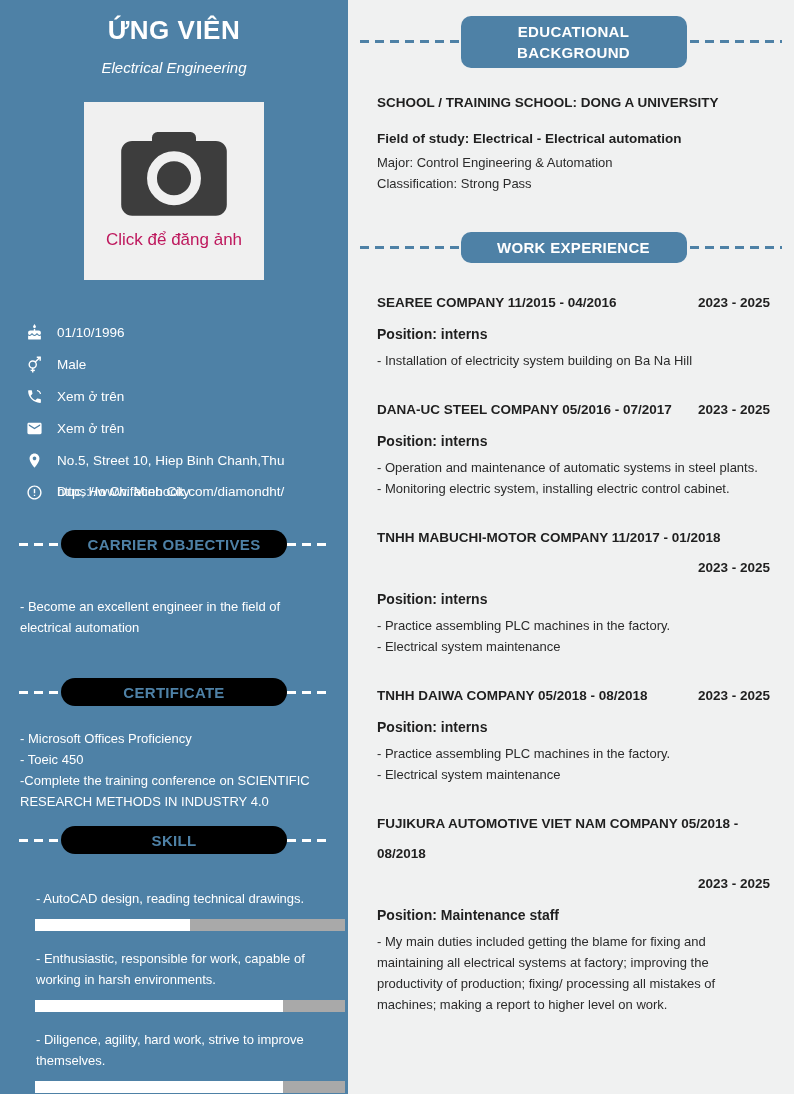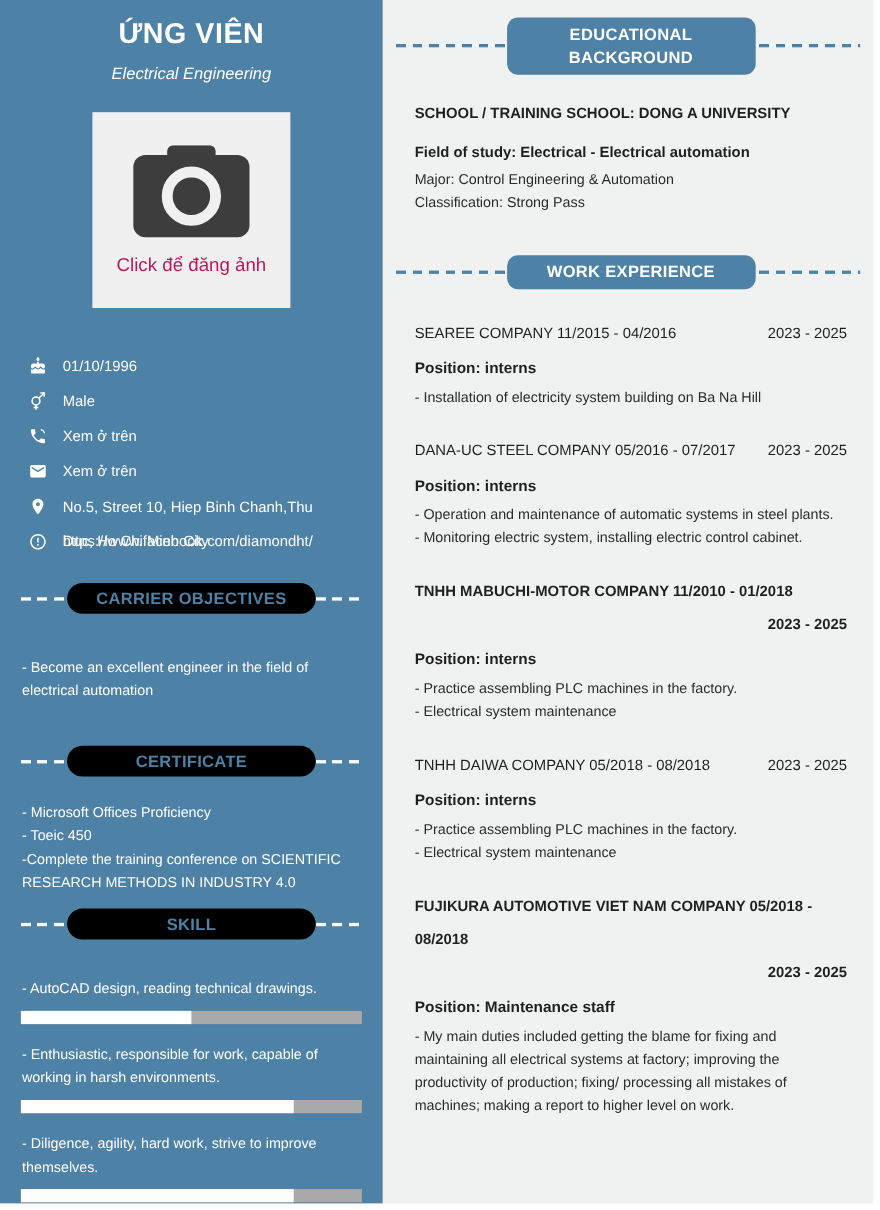--- a/index.html
+++ b/index.html
@@ -83,21 +83,21 @@
 
   .side-text {
     font-size: 13px;
     line-height: 21px;
     padding: 0 1px;
   }
   .objective-body { margin-top: 38px; }
   .cert-list { margin-top: 22px; }
   .cert-list .side-text { margin-bottom: 0; }
   .skill-list { margin-top: 34px; }
-  .skill-item { margin-bottom: 17px; }
+  .skill-item { margin-bottom: 17px; margin-left: 16px; }
   .skill-bar {
     margin-top: 10px;
     height: 12px; width: 310px;
     background: var(--bar-gray, #a9a9a9);
   }
   .skill-bar-fill { height: 100%; background: #ffffff; }
 
   
   .main {
     flex: 1;
@@ -127,21 +127,21 @@
   .header-row.edu { margin: 16px 0 24px; }
   .header-row.work { margin: 38px 0 25px; }
 
   .edu-school { font-size: 13.5px; font-weight: bold; line-height: 21px; margin-bottom: 15px; }
   .edu-field  { font-size: 13.5px; font-weight: bold; line-height: 21px; margin-bottom: 3px; }
   .edu-line   { font-size: 13px; line-height: 21px; color: #2b2b2b; }
 
   .job { margin-bottom: 24px; }
   .job-head {
     display: flex; justify-content: space-between; align-items: baseline;
-    font-size: 13.5px; font-weight: normal;
+    font-size: 13.5px; font-weight: bold;
     line-height: 30px;
     margin-bottom: 6px;
   }
   .job-head .job-title { flex: 0 1 auto; }
   .job-head .job-period { white-space: nowrap; margin-left: 14px; }
   .job-title-full { font-size: 13.5px; font-weight: bold; line-height: 30px; }
   .job-period-row { text-align: right; font-size: 13.5px; font-weight: bold; line-height: 30px; margin-bottom: 6px; }
   .job-position { font-size: 14px; font-weight: bold; line-height: 21px; margin-bottom: 5px; }
   .job-bullet { font-size: 13px; line-height: 21px; color: #2b2b2b; }
 </style>
@@ -304,21 +304,21 @@
       <div class="job-head">
         <span class="job-title">DANA-UC STEEL COMPANY 05/2016 - 07/2017</span>
         <span class="job-period">2023 - 2025</span>
       </div>
       <div class="job-position">Position: interns</div>
       <div class="job-bullet">- Operation and maintenance of automatic systems in steel plants.</div>
       <div class="job-bullet">- Monitoring electric system, installing electric control cabinet.</div>
     </div>
 
     <div class="job">
-      <div class="job-title-full">TNHH MABUCHI-MOTOR COMPANY 11/2010 - 01/2018</div>
+      <div class="job-title-full">TNHH MABUCHI-MOTOR COMPANY 11/2017 - 01/2018</div>
       <div class="job-period-row">2023 - 2025</div>
       <div class="job-position">Position: interns</div>
       <div class="job-bullet">- Practice assembling PLC machines in the factory.</div>
       <div class="job-bullet">- Electrical system maintenance</div>
     </div>
 
     <div class="job">
       <div class="job-head">
         <span class="job-title">TNHH DAIWA COMPANY 05/2018 - 08/2018</span>
         <span class="job-period">2023 - 2025</span>

